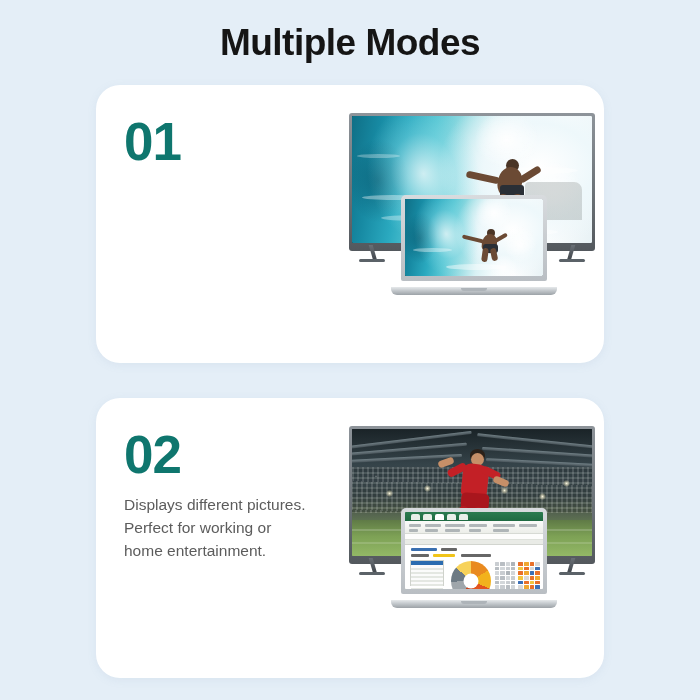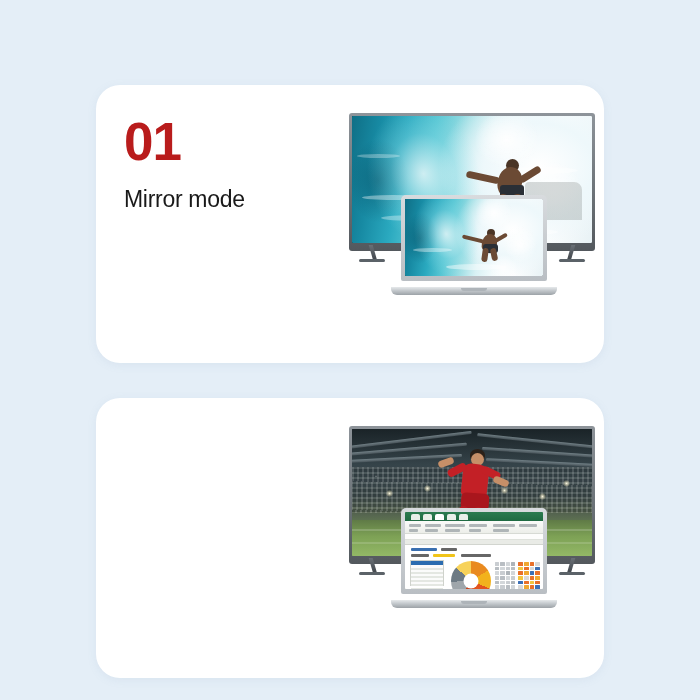--- a/index.html
+++ b/index.html
@@ -45,21 +45,21 @@
   .card-text {
     position: absolute;
     left: 28px;
     top: 28px;
     width: 230px;
   }
 
   .card-number {
     font-size: 53px;
     font-weight: bold;
-    color: #b91c1c;
+    color: #0f766e;
     line-height: 58px;
     letter-spacing: -1px;
   }
 
   .card-heading {
     font-size: 23px;
     color: #191919;
     margin-top: 14px;
     line-height: 28px;
     letter-spacing: -0.3px;
@@ -255,27 +255,27 @@
     border-radius: 50%; background: #ffffff;
   }
   .grid-block { position: absolute; display: grid; gap: 1px; }
   .grid-cell { border-radius: 0.5px; }
 </style>
 </head>
 <body>
 
 <div class="page">
 
+  <div class="page-title">Multiple Modes</div>
 
   <div class="card" id="card-1">
     <div class="card-inner">
 
       <div class="card-text">
         <div class="card-number">01</div>
-        <div class="card-heading">Mirror mode</div>
       </div>
 
       <div class="photo">
 
         <div class="tv">
           <div class="tv-body">
             <div class="tv-screen">
 
               <div class="scene-surf">
                 <div class="wave-dark"></div>
@@ -334,20 +334,24 @@
         </div>
 
       </div>
     </div>
   </div>
 
   <div class="card" id="card-2">
     <div class="card-inner">
 
       <div class="card-text">
+        <div class="card-number">02</div>
+        <div class="card-body">Displays different pictures.
+Perfect for working or
+home entertainment.</div>
       </div>
 
       <div class="photo">
 
         <div class="tv">
           <div class="tv-body">
             <div class="tv-screen">
 
               <div class="scene-stadium">
                 <div class="stand-upper"></div>

